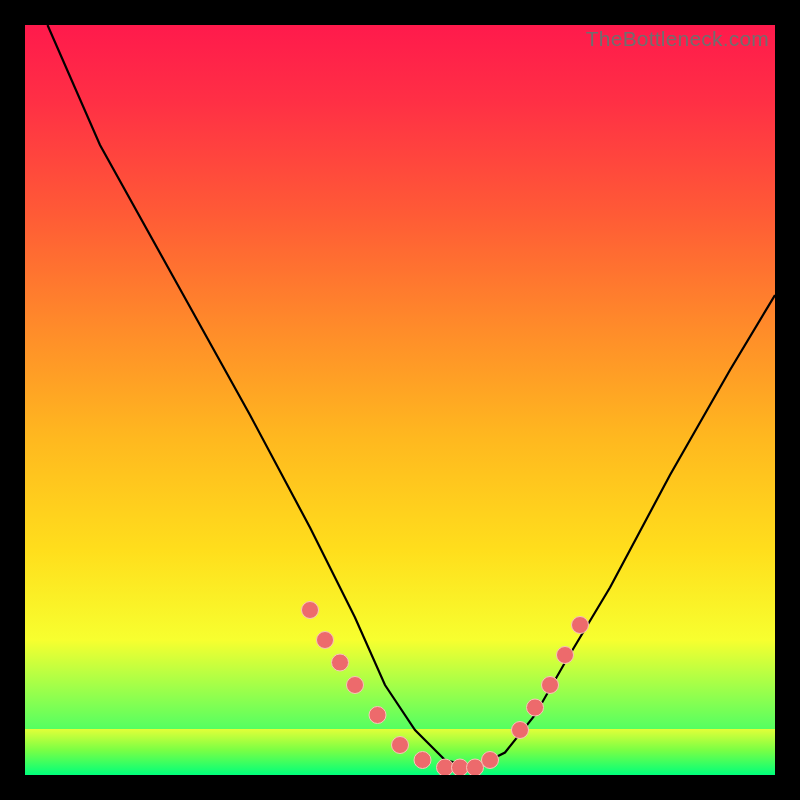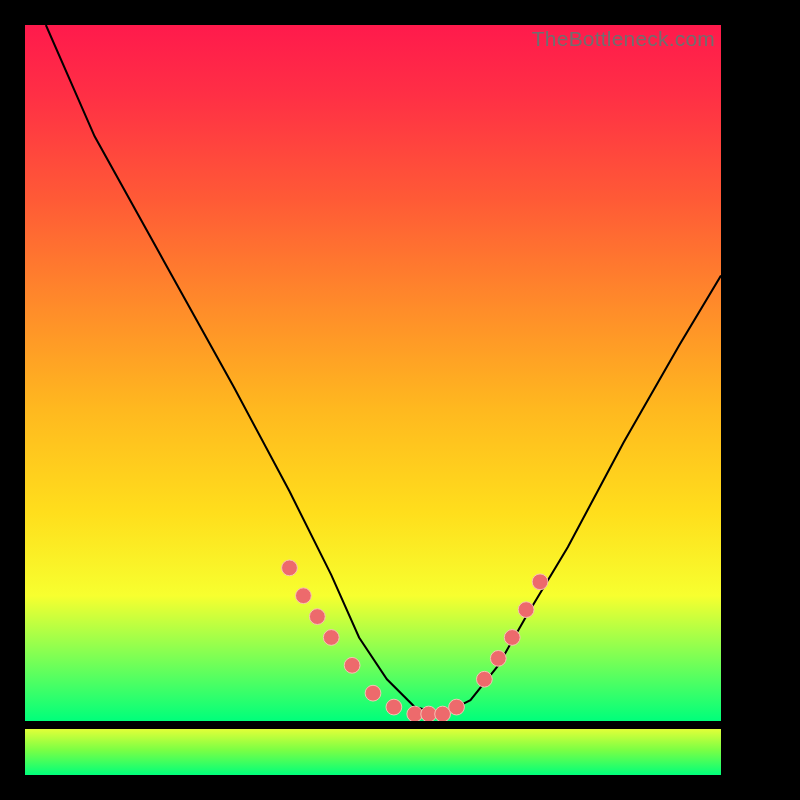--- a/index.html
+++ b/index.html
@@ -8,21 +8,21 @@
     width: 800px;
     height: 800px;
     background: #000000;
     overflow: hidden;
     font-family: Arial, Helvetica, sans-serif;
   }
   .frame {
     position: absolute;
     left: 25px;
     top: 25px;
-    width: 696px;
+    width: 750px;
     height: 750px;
     box-sizing: border-box;
   }
   .plot-bg {
     position: absolute;
     inset: 0;
     z-index: 1;
   }
   .watermark {
     position: absolute;

